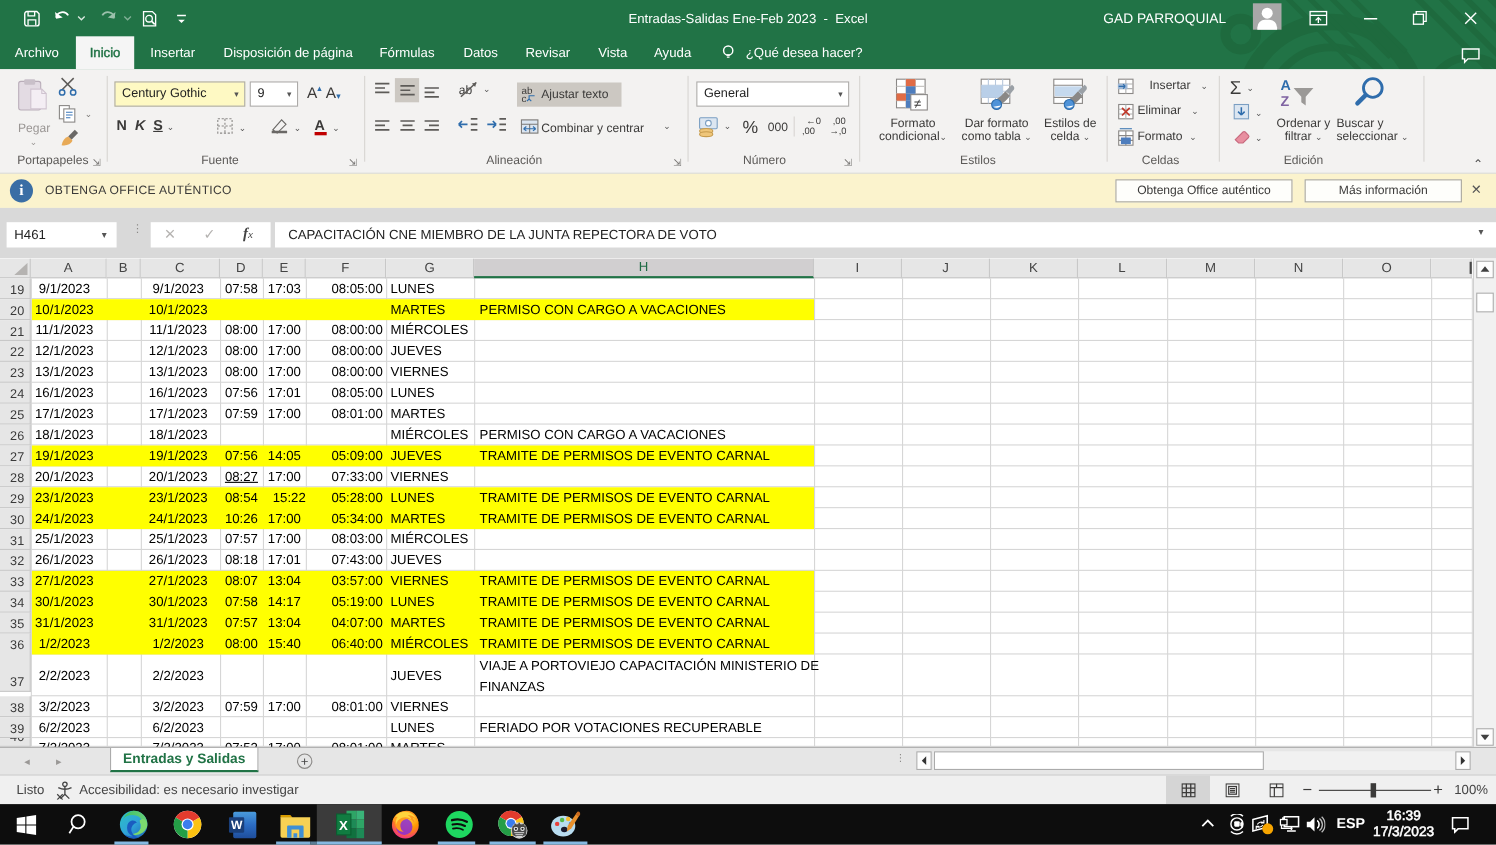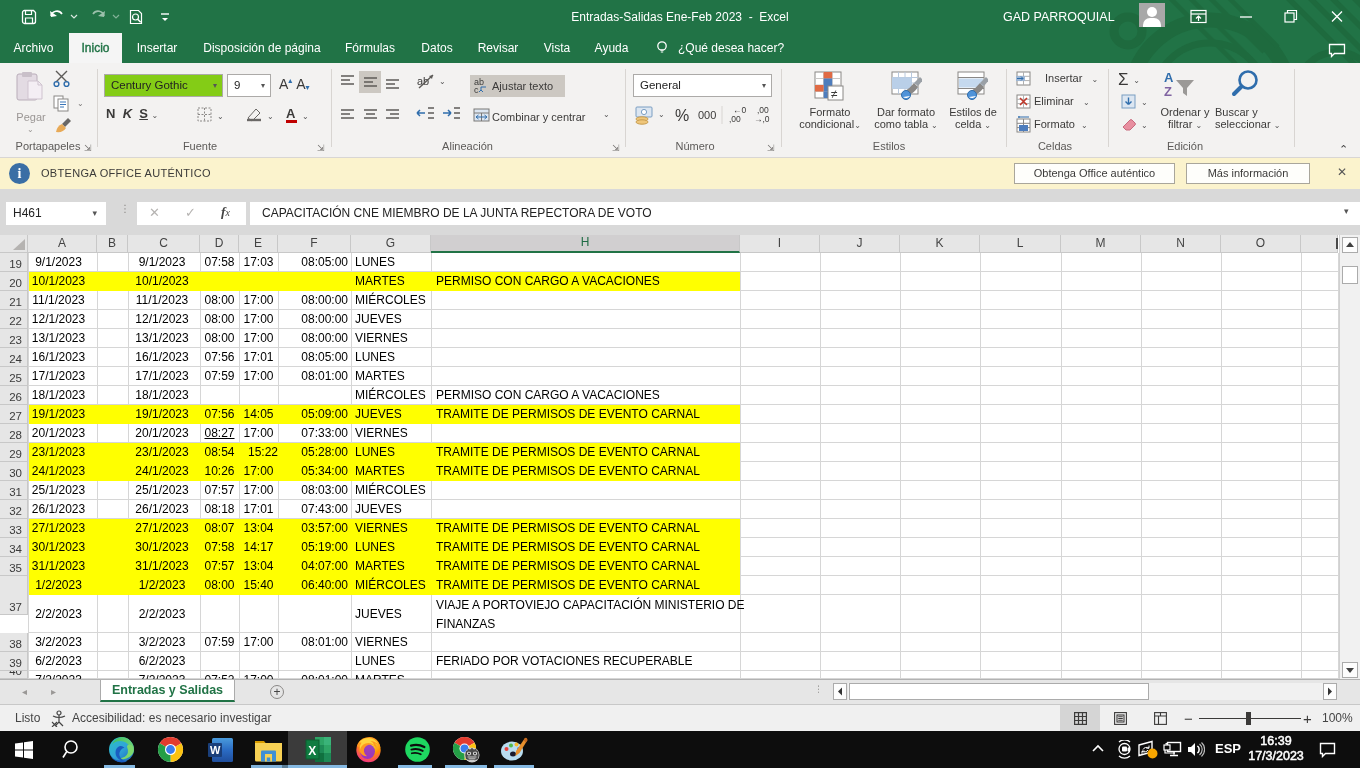--- a/index.html
+++ b/index.html
@@ -173,21 +173,21 @@
       <rect x="6" y="4" width="10" height="12" fill="#fff" stroke="#8a8886"></rect>
       <path d="M8,7 h6 M8,9.5 h6 M8,12 h4" stroke="#3a76b9" stroke-width="1"></path>
     </g>
     <g transform="translate(2,46)">
       <path d="M8,8 L14,2 l3,3 -6,6 z" fill="#6a6866"></path>
       <path d="M2,16 q1,-6 6,-8 l4,4 q-3,5 -10,4 z" fill="#e8aa57"></path>
     </g>
   </svg>
   <div class="abs" style="left:77px;top:36px;color:#7a7876;font-size:8px;">⌄</div>
 
-  <div class="abs" style="left:104px;top:11px;width:119px;height:23px;background:#84cc16;border:1px solid #acaaa8;font-size:11.5px;color:#222;line-height:21px;padding-left:6px;">Century Gothic<span style="position:absolute;right:5px;color:#555;font-size:8px;">▾</span></div>
+  <div class="abs" style="left:104px;top:11px;width:119px;height:23px;background:#fef9c3;border:1px solid #acaaa8;font-size:11.5px;color:#222;line-height:21px;padding-left:6px;">Century Gothic<span style="position:absolute;right:5px;color:#555;font-size:8px;">▾</span></div>
   <div class="abs" style="left:227px;top:11px;width:44px;height:23px;background:#fff;border:1px solid #acaaa8;font-size:11.5px;color:#222;line-height:21px;padding-left:6px;">9<span style="position:absolute;right:5px;color:#555;font-size:8px;">▾</span></div>
   <div class="abs" style="left:279px;top:13px;width:38px;height:20px;font-size:14px;color:#3b3a39;">A<span style="font-size:8px;vertical-align:6px;color:#2f6dac;">▴</span>&nbsp;A<span style="font-size:8px;vertical-align:-1px;color:#2f6dac;">▾</span></div>
   <div class="abs" style="left:106px;top:43px;width:90px;font-size:13px;color:#3b3a39;"><b>N</b>&nbsp;&nbsp;<i><b>K</b></i>&nbsp;&nbsp;<span style="text-decoration:underline"><b>S</b></span>&nbsp;<span style="font-size:8px;color:#555;">⌄</span></div>
   <svg class="abs" style="left:197px;top:43px;width:120px;height:18px" viewBox="0 0 120 18">
     <g stroke="#8a8886" fill="none">
       <rect x="1" y="2" width="13" height="13" stroke-dasharray="2,1.5"></rect>
       <path d="M7.5,2 v13 M1,8.5 h13" stroke-dasharray="2,1.5"></path>
     </g>
     <text x="20" y="13" font-size="8" fill="#555">⌄</text>
     <g transform="translate(49,0)">
@@ -341,21 +341,21 @@
   <svg class="abs" style="left:1231px;top:6px;width:31px;height:31px" viewBox="0 0 31 31">
     <circle cx="17" cy="11" r="8.5" fill="none" stroke="#2f6dac" stroke-width="2.6"></circle>
     <path d="M10.5,17.5 L3,25" stroke="#2f6dac" stroke-width="4" stroke-linecap="round"></path>
   </svg>
   <div class="abs rtxt" style="left:1215px;top:43px;width:72px;">Buscar y<br>seleccionar <span style="font-size:8px;color:#555;">⌄</span></div>
 </div>
 <div id="warnbar">
   <div class="abs" style="left:9px;top:5px;width:21px;height:21px;border-radius:50%;background:#3a6ea5;color:#fff;font-size:14px;font-weight:bold;text-align:center;line-height:21px;font-family:'Liberation Serif',serif;">i</div>
   <div class="abs" style="left:41px;top:9px;font-size:11px;color:#3b3a39;letter-spacing:0.3px;">OBTENGA OFFICE AUTÉNTICO</div>
   <div class="abs" style="left:1014px;top:5px;width:161px;height:21px;background:#fefefb;border:1px solid #a9a69b;font-size:11px;color:#3b3a39;text-align:center;line-height:19px;">Obtenga Office auténtico</div>
-  <div class="abs" style="left:1186px;top:5px;width:124px;height:21px;background:#fefefb;border:1px solid #a9a69b;font-size:11px;color:#3b3a39;text-align:center;line-height:19px;">Más información</div>
+  <div class="abs" style="left:1186px;top:5px;width:143px;height:21px;background:#fefefb;border:1px solid #a9a69b;font-size:11px;color:#3b3a39;text-align:center;line-height:19px;">Más información</div>
   <div class="abs" style="left:1337px;top:7px;font-size:12px;color:#555;">✕</div>
 </div>
 <div id="fbar">
   <div class="whitebox" style="left:6px;width:100px;font-size:12px;color:#222;line-height:23px;padding-left:7px;">H461<span style="position:absolute;right:9px;top:0;color:#555;font-size:9px;">▾</span></div>
   <div class="abs" style="left:120px;top:17px;width:4px;height:14px;color:#8a8886;font-size:10px;line-height:5px;">⋮</div>
   <div class="whitebox" style="left:137px;width:109px;">
     <span class="abs" style="left:12px;top:3px;color:#b5b3b1;font-size:13px;">✕</span>
     <span class="abs" style="left:48px;top:3px;color:#b5b3b1;font-size:13px;">✓</span>
     <span class="abs" style="left:84px;top:2px;color:#444;font-size:13.5px;font-style:italic;font-family:'Liberation Serif',serif;"><b>f</b><span style="font-size:10px;">x</span></span>
   </div>
@@ -474,21 +474,21 @@
       </div>
 <div class="rowhdr" style="top:303px;height:19px;overflow:hidden;">
         <span style="position:absolute;right:5px;bottom:1px;">34</span>
       </div>
 <div class="rowhdr" style="top:322px;height:19px;overflow:hidden;">
         <span style="position:absolute;right:5px;bottom:1px;">35</span>
       </div>
 <div class="rowhdr" style="top:341px;height:19px;overflow:hidden;">
         <span style="position:absolute;right:5px;bottom:1px;">36</span>
       </div>
-<div class="rowhdr" style="top:342px;height:38px;overflow:hidden;">
+<div class="rowhdr" style="top:356px;height:38px;overflow:hidden;">
         <span style="position:absolute;right:5px;bottom:1px;">37</span>
       </div>
 <div class="rowhdr" style="top:398px;height:19px;overflow:hidden;">
         <span style="position:absolute;right:5px;bottom:1px;">38</span>
       </div>
 <div class="rowhdr" style="top:417px;height:19px;overflow:hidden;">
         <span style="position:absolute;right:5px;bottom:1px;">39</span>
       </div>
 <div class="rowhdr" style="top:436px;height:8px;overflow:hidden;">
         <span style="position:absolute;right:5px;bottom:1px;">40</span>

